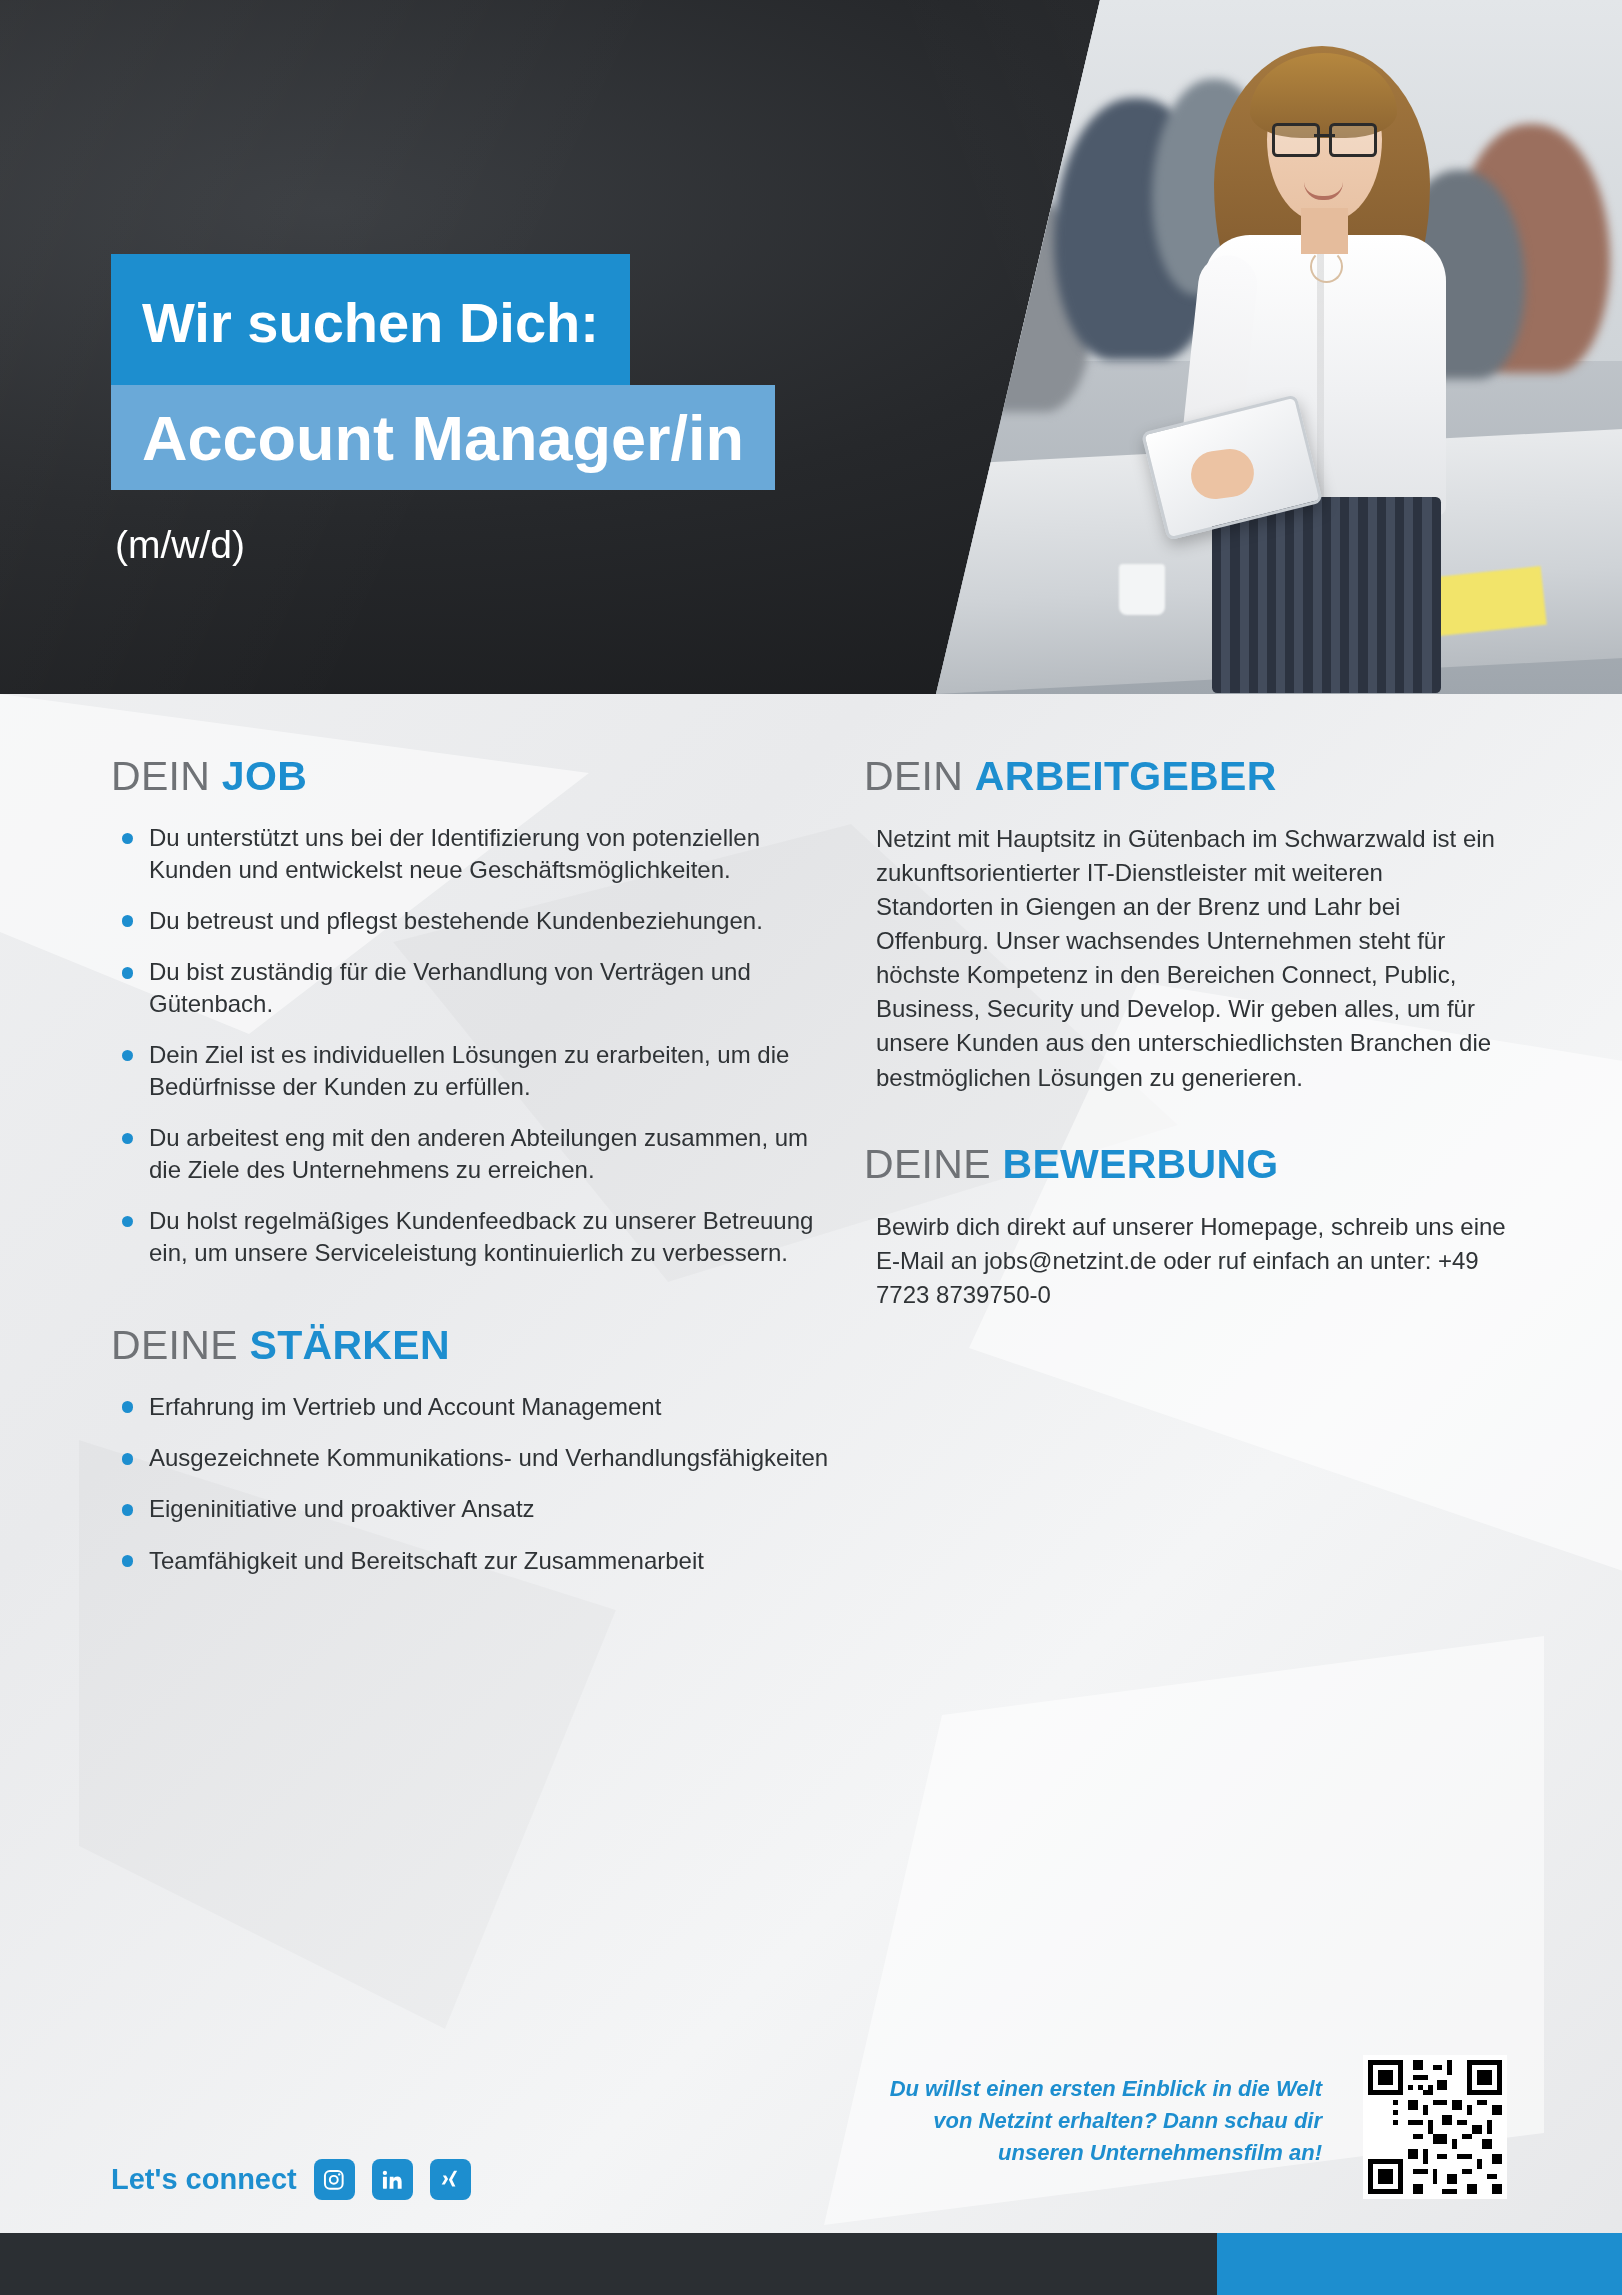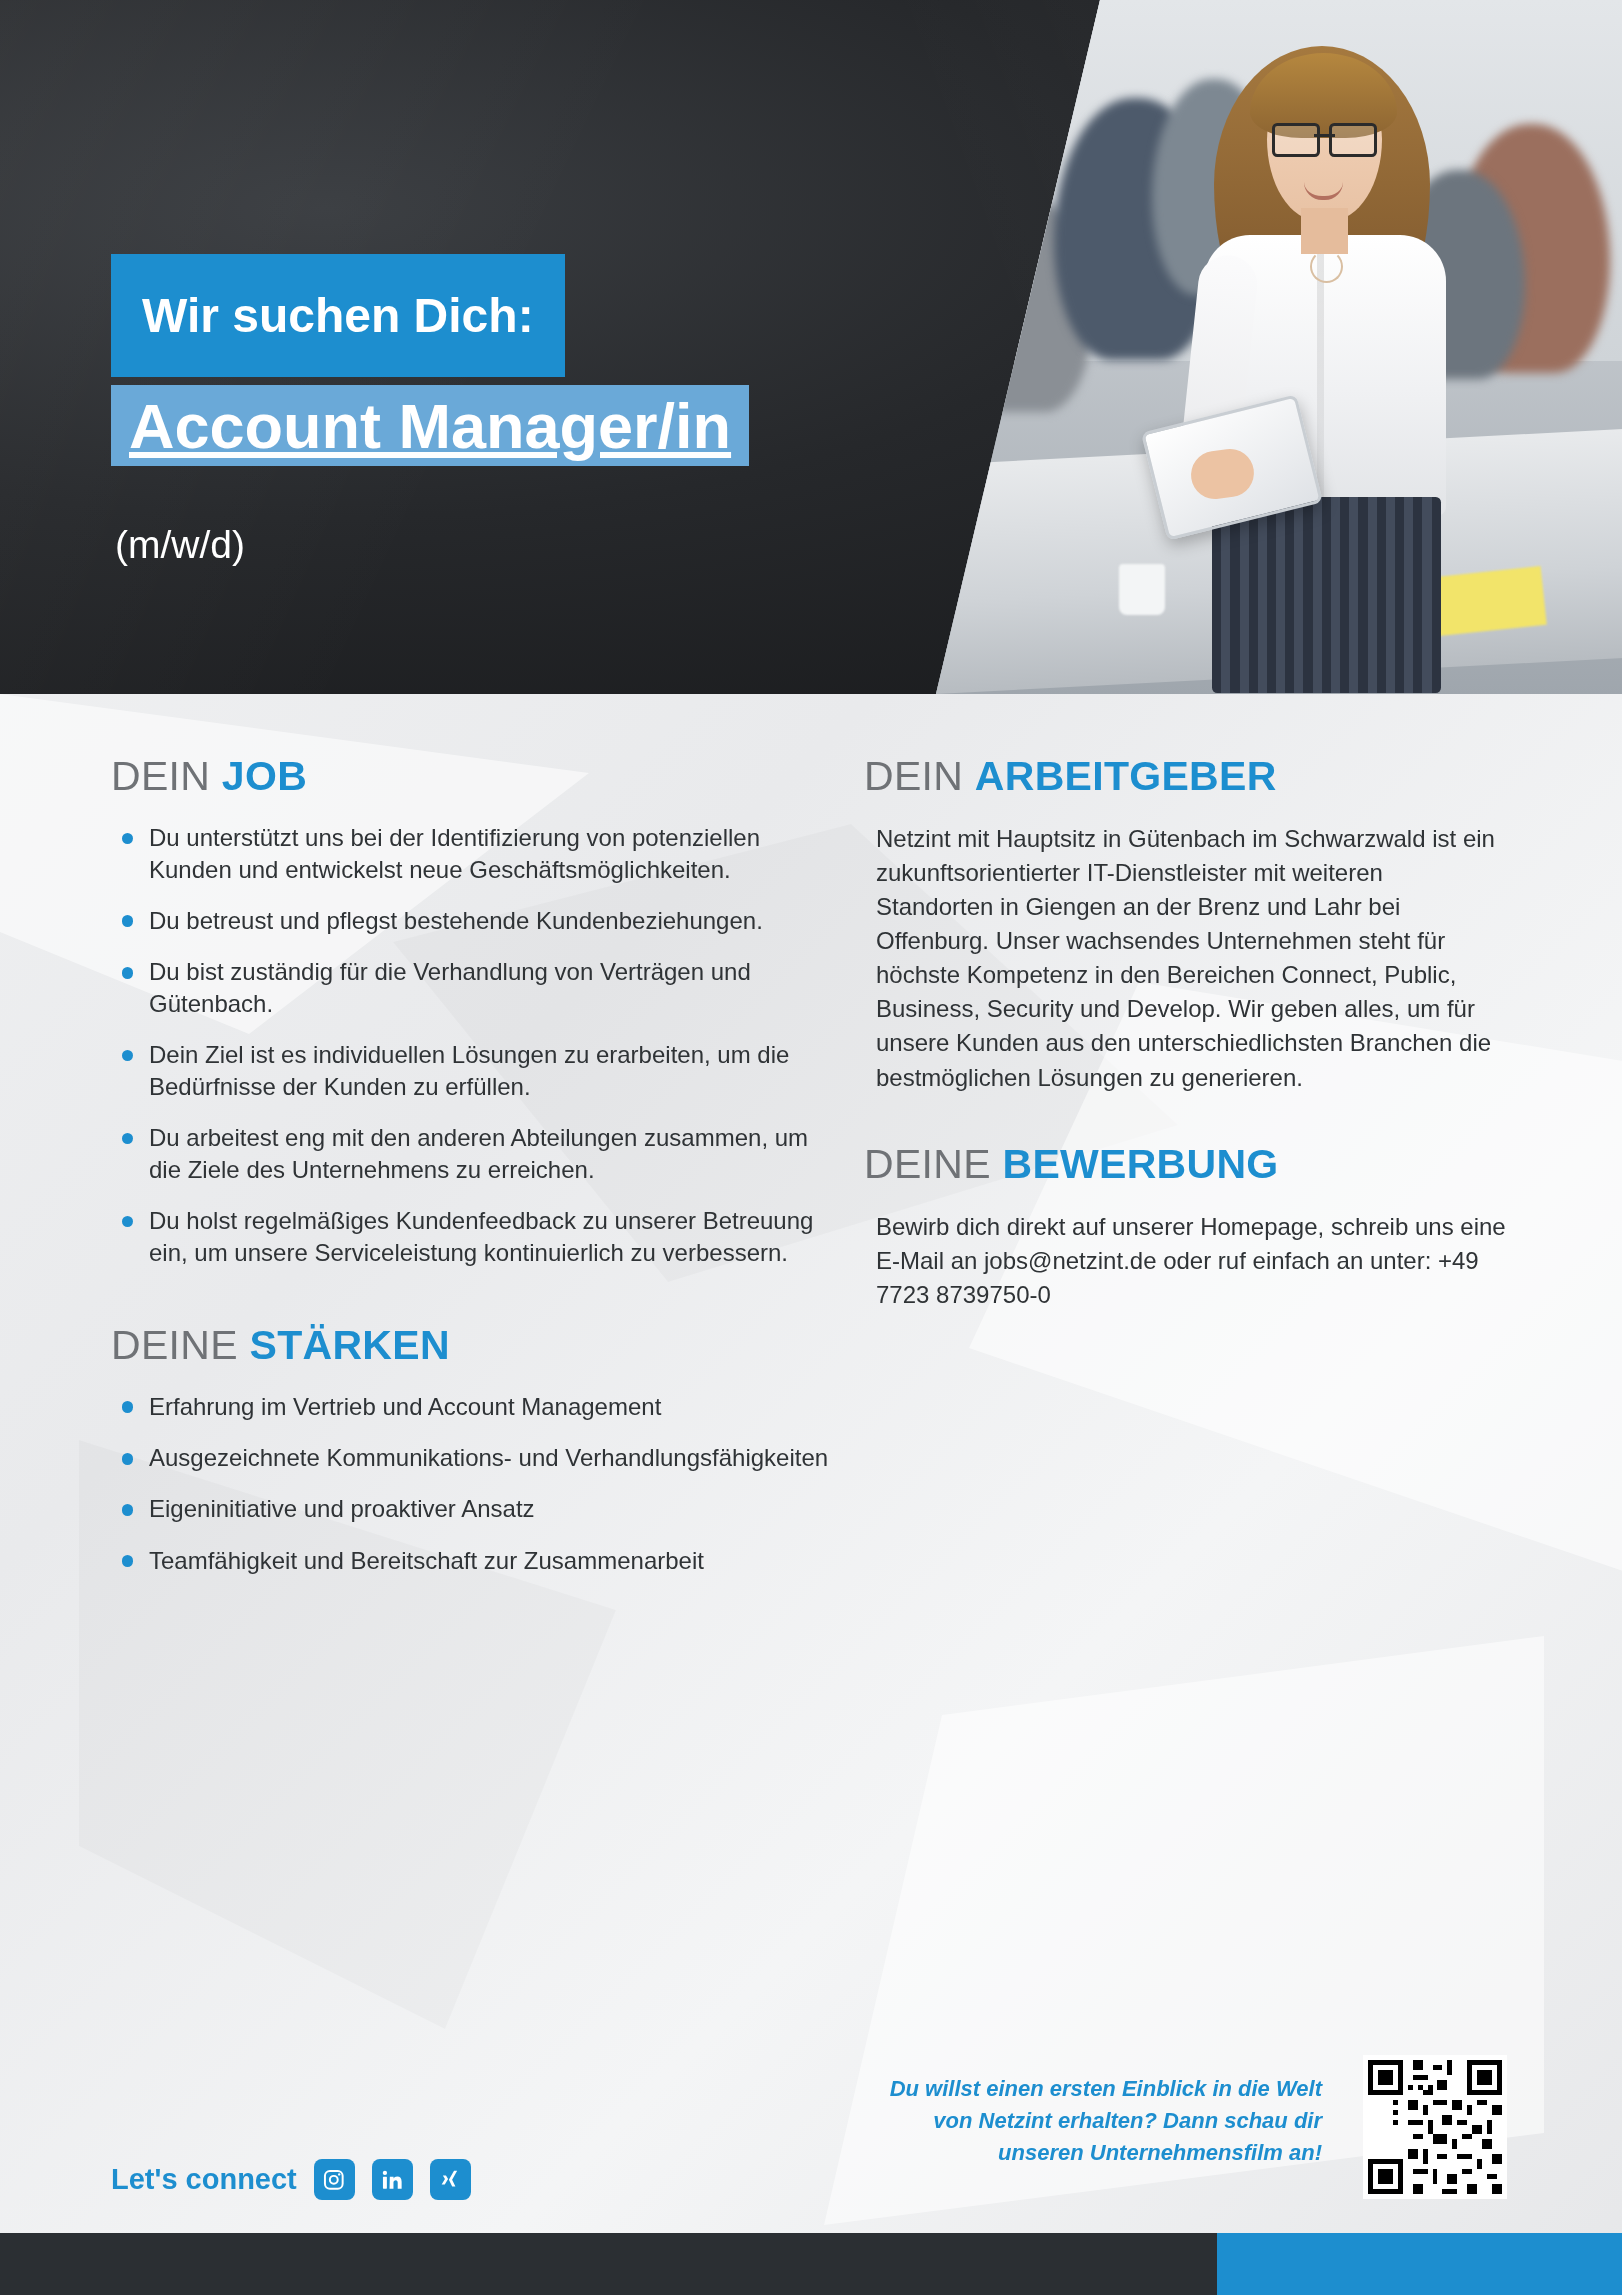--- a/index.html
+++ b/index.html
@@ -253,32 +253,31 @@
     display: flex;
     align-items: center;
     color: #ffffff;
     font-weight: 700;
     white-space: nowrap;
   }
   .bar-1 {
     left: 111px;
     top: 254px;
     height: 105px;
-    padding: 9px 31px;
+    padding: 16px 31px;
     background: #1d8ecf;
-    font-size: 48px;
+    font-size: 56px;
   }
   .bar-2 {
     left: 111px;
     top: 385px;
-    height: 81px;
-    padding: 0 18px;
+    height: 105px;
+    padding: 0 31px;
     background: #6aa9d8;
     font-size: 63px;
-    text-decoration: underline;
   }
   .mwd {
     position: absolute;
     left: 115px;
     top: 523px;
     color: #ffffff;
     font-size: 39px;
     font-weight: 400;
   }
 

